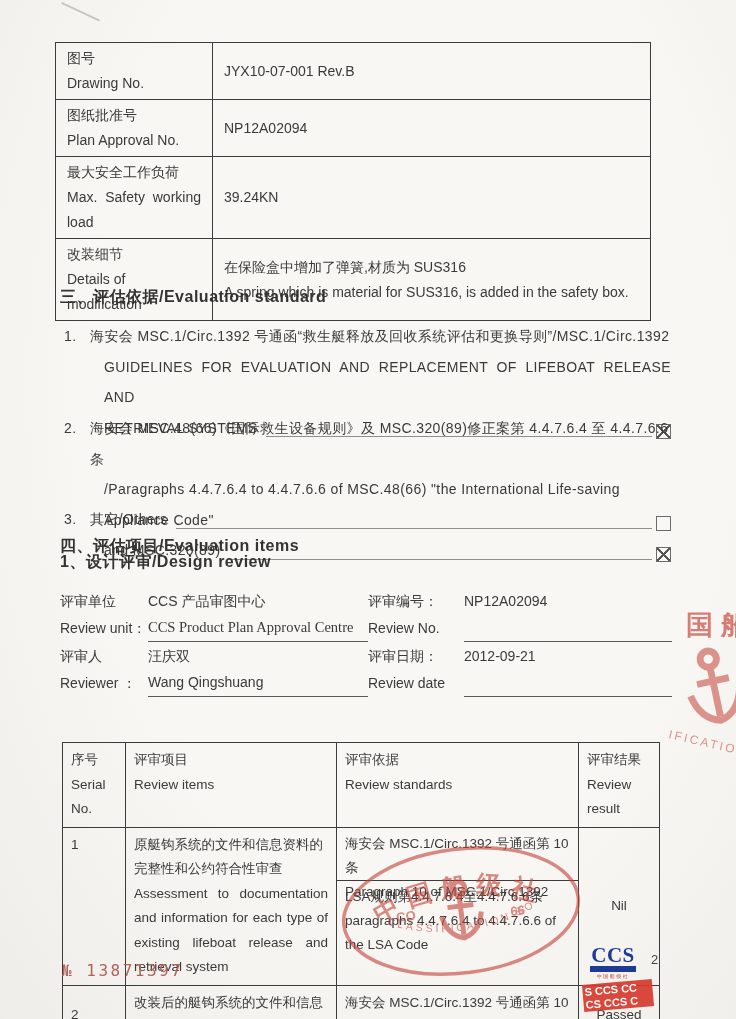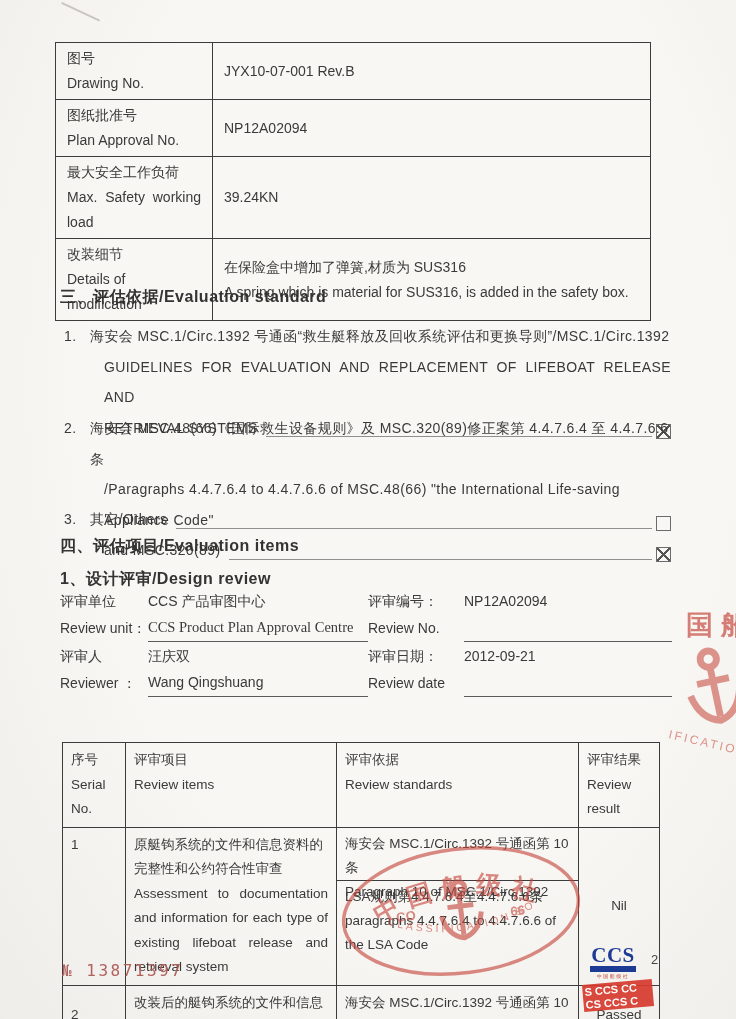--- a/index.html
+++ b/index.html
@@ -178,21 +178,21 @@
   <div class="std-item" style="top:504px">
     <div class="line l1 cbline" style="align-items:flex-end">
       <span class="num">3.</span>
       <span>其它/Others</span>
       <span class="fill-line"></span>
       <span class="checkbox"></span>
     </div>
   </div>
 
   <div class="heading" style="top:536px">四、评估项目/Evaluation items</div>
-  <div class="heading" style="top:569px">1、设计评审/Design review</div>
+  <div class="heading" style="top:552px">1、设计评审/Design review</div>
 
   <div class="info-grid">
     <div>评审单位</div>
     <div>CCS 产品审图中心</div>
     <div>评审编号：</div>
     <div>NP12A02094</div>
 
     <div>Review unit：</div>
     <div class="u serif">CCS Product Plan Approval Centre</div>
     <div>Review No.</div>

